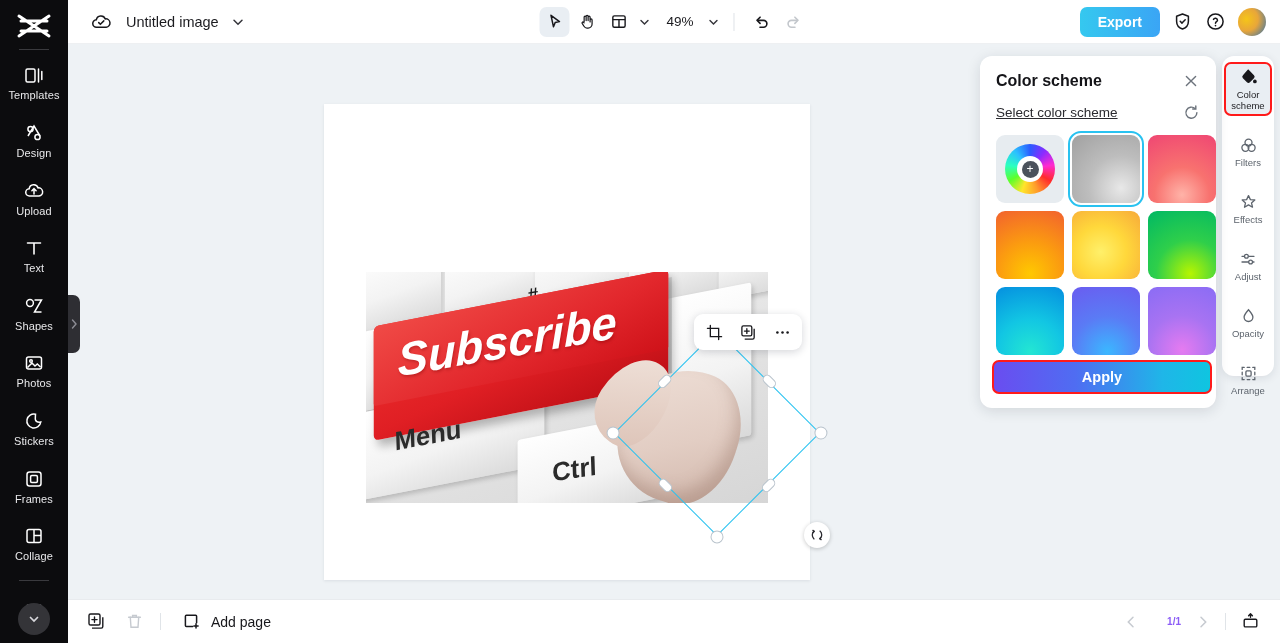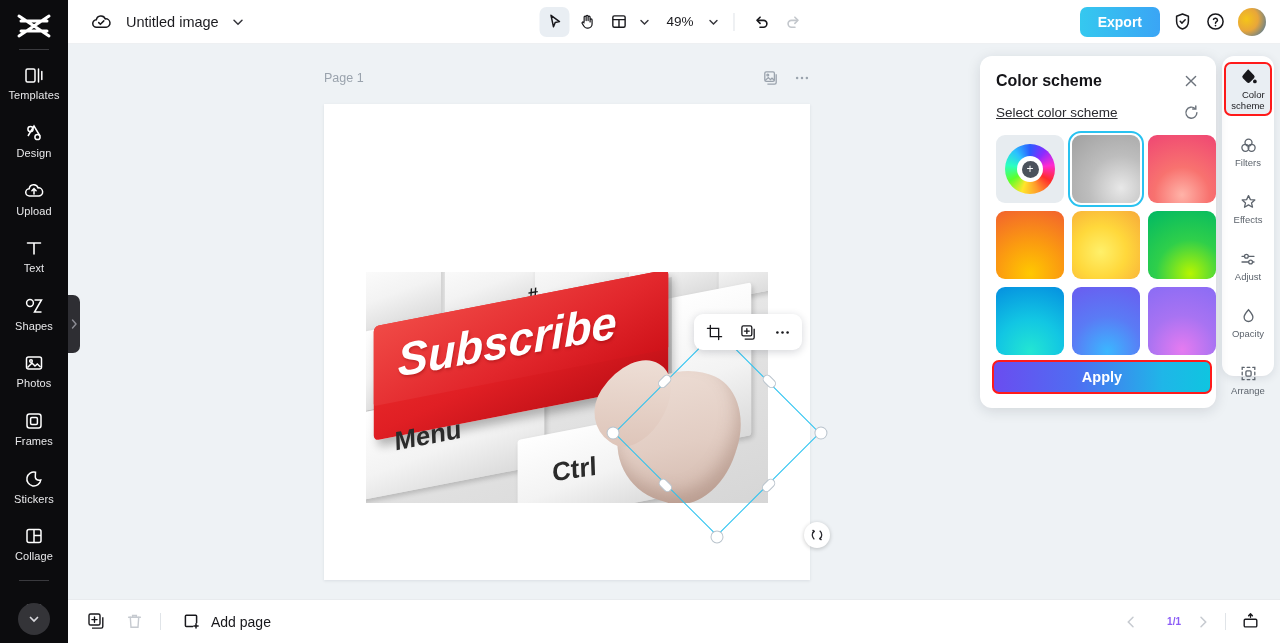--- a/index.html
+++ b/index.html
@@ -198,21 +198,21 @@
     background: #ffffff; border-radius: 12px; box-shadow: 0 2px 10px rgba(20,30,50,.10);
     display: flex; flex-direction: column; align-items: center; padding-top: 6px; z-index: 21;
   }
   .rr-item {
     width: 48px; padding: 20px 0 5px; display: flex; flex-direction: column; align-items: center;
     gap: 2px; cursor: pointer; border-radius: 7px; position: relative;
   }
   .rr-item.active { background: #e9eef3; border: 2px solid #ff1a1a; padding: 4px 0 3px; }
   .rr-ic { width: 19px; height: 19px; }
   .rr-lb { font-size: 9.5px; color: #5d646d; line-height: 11px; text-align: center; }
-  .rr-item.active .rr-lb { color: #1b1b1f; text-align: right; }
+  .rr-item.active .rr-lb { color: #1b1b1f; }
 
   
   #bottom-bar {
     position: absolute; left: 68px; bottom: 0; right: 0; height: 44px; background: #ffffff;
     border-top: 1px solid #e8ebee; display: flex; align-items: center; z-index: 20;
   }
   #bb-left { display: flex; align-items: center; gap: 14px; margin-left: 16px; }
   .bb-btn { width: 24px; height: 24px; display: flex; align-items: center; justify-content: center; cursor: pointer; }
   .bb-sep { width: 1px; height: 17px; background: #e0e4e8; }
   #add-page-btn { display: flex; align-items: center; gap: 8px; cursor: pointer; margin-left: 4px; }
@@ -292,34 +292,34 @@
             <circle cx="8" cy="9" r="1.3"></circle>
             <path d="M4.5 15.5 9 11l3 3 2.3-2 3.2 3"></path>
           </svg>
       </span>
       <span class="ri-lb">Photos</span>
     </div>
 
     <div class="rail-item">
       <span class="ri-ic">
         <svg width="22" height="22" viewBox="0 0 22 22" fill="none" stroke="#fff" stroke-width="1.5">
+            <path d="M12.5 4.2A7 7 0 1 0 17.8 12c-2.6.4-4.7-.3-5.3-2-.5-1.5 0-3.4 0-5.8z"></path>
+          </svg>
+      </span>
+      <span class="ri-lb">Stickers</span>
+    </div>
+
+    <div class="rail-item">
+      <span class="ri-ic">
+        <svg width="22" height="22" viewBox="0 0 22 22" fill="none" stroke="#fff" stroke-width="1.5">
             <rect x="4" y="4" width="14" height="14" rx="2.5"></rect>
             <rect x="7.6" y="7.6" width="6.8" height="6.8" rx="1.2"></rect>
           </svg>
       </span>
       <span class="ri-lb">Frames</span>
-    </div>
-
-    <div class="rail-item">
-      <span class="ri-ic">
-        <svg width="22" height="22" viewBox="0 0 22 22" fill="none" stroke="#fff" stroke-width="1.5">
-            <path d="M12.5 4.2A7 7 0 1 0 17.8 12c-2.6.4-4.7-.3-5.3-2-.5-1.5 0-3.4 0-5.8z"></path>
-          </svg>
-      </span>
-      <span class="ri-lb">Stickers</span>
     </div>
 
     <div class="rail-item">
       <span class="ri-ic">
         <svg width="22" height="22" viewBox="0 0 22 22" fill="none" stroke="#fff" stroke-width="1.5">
             <rect x="4" y="4.5" width="14" height="13" rx="2"></rect>
             <path d="M11 4.5v13M11 10.5h7"></path>
           </svg>
       </span>
       <span class="ri-lb">Collage</span>
@@ -433,40 +433,20 @@
             <path d="M8.5 8.4a2.1 2.1 0 0 1 4 .8c0 1.4-2 1.6-2 3"></path>
             <circle cx="10.5" cy="14.6" r=".85" fill="#18181c" stroke="none"></circle>
           </svg>
       </span>
       <div id="avatar"></div>
     </div>
   </header>
 
   <main id="canvas-area">
 
-    <div id="page-label-row">
-      <span id="page-label">Page 1</span>
-      <div id="page-row-actions">
-        <span class="page-act">
-          <svg width="16" height="16" viewBox="0 0 16 16" fill="none" stroke="#9aa3ad" stroke-width="1.3">
-              <rect x="1.8" y="1.8" width="9.6" height="9.6" rx="1.4"></rect>
-              <path d="M13.2 4.3v8.2a1.6 1.6 0 0 1-1.6 1.6H4.4"></path>
-              <circle cx="4.8" cy="5" r=".9"></circle>
-              <path d="M2.2 10.4 5.3 7.6l2.1 2 1.6-1.4 2.3 2.1"></path>
-            </svg>
-        </span>
-        <span class="page-act">
-          <svg width="16" height="16" viewBox="0 0 16 16" fill="#9aa3ad">
-              <circle cx="3.1" cy="8" r="1.25"></circle>
-              <circle cx="8" cy="8" r="1.25"></circle>
-              <circle cx="12.9" cy="8" r="1.25"></circle>
-            </svg>
-        </span>
-      </div>
-    </div>
 
     <div id="page-canvas">
       <div id="photo">
 
         <div class="kb-key" style="left:-28px; top:-18px; width:104px; height:72px; transform:rotate(-11deg) skewX(-11deg);"></div>
         <div class="kb-key" style="left:78px; top:-30px; width:96px; height:74px; transform:rotate(-11deg) skewX(-11deg);"></div>
         <div class="kb-key" style="left:168px; top:-40px; width:98px; height:76px; transform:rotate(-11deg) skewX(-11deg);"></div>
         <div class="kb-key" style="left:262px; top:-52px; width:100px; height:78px; transform:rotate(-11deg) skewX(-11deg);"></div>
         <div class="kb-key" style="left:352px; top:-60px; width:80px; height:80px; transform:rotate(-11deg) skewX(-11deg);"></div>
         <div class="kb-key" style="left:-34px; top:56px; width:108px; height:78px; transform:rotate(-11deg) skewX(-11deg);"></div>

